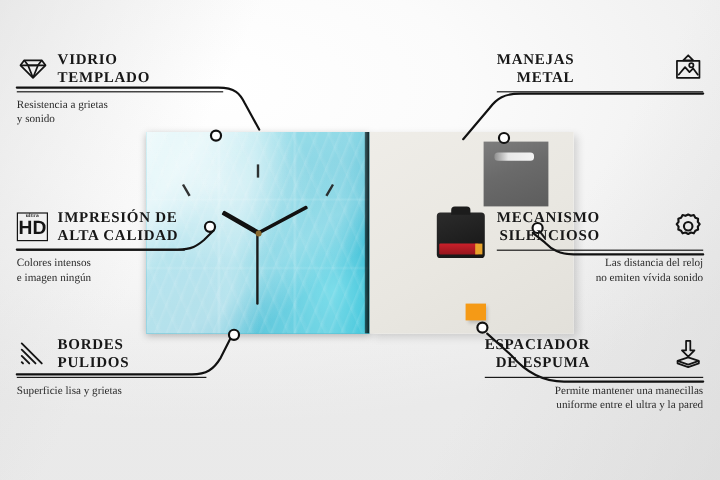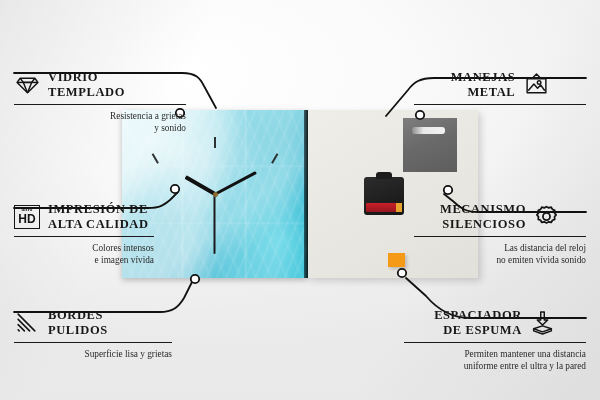--- a/index.html
+++ b/index.html
@@ -194,65 +194,64 @@
     background: #f59a16;
     box-shadow: 2px 2px 3px rgba(0,0,0,0.18);
   }
 
   
   .callout { position: absolute; }
   .callout .c-head {
     display: flex;
     align-items: center;
     gap: 8px;
-    margin-top: 28px;
   }
   .callout.left .c-head { justify-content: flex-start; }
-  .callout.right .c-head { justify-content: center; }
+  .callout.right .c-head { justify-content: space-between; }
   .c-title {
     font-size: 12.5px;
     font-weight: bold;
     letter-spacing: .6px;
     color: #171717;
     line-height: 1.18;
     text-transform: uppercase;
   }
   .callout.left  .c-title { text-align: left; }
   .callout.right .c-title { text-align: right; }
   .c-rule {
     height: 1.6px;
     background: #1a1a1a;
     margin: 4px 0 5px 0;
   }
   .c-desc {
     font-size: 9.3px;
     color: #2a2a2a;
     line-height: 1.3;
   }
-  .callout.left  .c-desc { text-align: right; }
+  .callout.left  .c-desc { text-align: left; }
   .callout.right .c-desc { text-align: right; }
   .c-icon {
     width: 26px;
     height: 26px;
     flex: 0 0 26px;
     color: #141414;
     display: flex;
     align-items: center;
     justify-content: center;
   }
   .c-icon svg { display: block; }
   .hdbox {
     width: 26px; height: 22px;
     border: 1.6px solid #141414;
     display: flex; flex-direction: column;
     align-items: center; justify-content: center;
     line-height: 1;
   }
   .hdbox .u { font-size: 4.6px; font-weight: bold; letter-spacing: .3px; }
-  .hdbox .hd { font-size: 12px; font-weight: bold; font-family: "Liberation Sans", sans-serif; }
+  .hdbox .hd { font-size: 16px; font-weight: bold; font-family: "Liberation Sans", sans-serif; }
 
   #leaders { position: absolute; inset: 0; pointer-events: none; }
 </style>
 </head>
 <body>
 
 <div id="stage">
 
   <div class="product">
 
@@ -339,21 +338,21 @@
         </span>
       </span>
       <div class="c-title">
         <div>IMPRESIÓN DE</div>
         <div>ALTA CALIDAD</div>
       </div>
     </div>
     <div class="c-rule"></div>
     <div class="c-desc">
       <div>Colores intensos</div>
-      <div>e imagen vívida</div>
+      <div>e imagen ningún</div>
     </div>
   </div>
 
   <div class="callout left" style="left:14px; top:280px; width:158px;">
     <div class="c-head">
       <span class="c-icon">
         <svg viewBox="0 0 24 24" width="25" height="25" fill="none" stroke="currentColor" stroke-width="1.5" stroke-linecap="round">
           <path d="M3 4 L19 20"></path>
             <path d="M3 9 L14 20"></path>
             <path d="M3 14 L9 20"></path>
@@ -418,18 +417,18 @@
       <span class="c-icon">
         <svg viewBox="0 0 24 24" width="25" height="25" fill="none" stroke="currentColor" stroke-width="1.4" stroke-linejoin="round">
           <path d="M10.3 2 H13.7 V9.5 H17 L12 14.5 L7 9.5 H10.3 Z"></path>
           <path d="M12 15.2 L20.5 18 L12 21 L3.5 18 Z"></path>
           <path d="M3.5 18 v2 L12 23 l8.5-3 v-2"></path>
         </svg>
       </span>
     </div>
     <div class="c-rule"></div>
     <div class="c-desc">
-      <div>Permiten mantener una distancia</div>
+      <div>Permite mantener una manecillas</div>
       <div>uniforme entre el ultra y la pared</div>
     </div>
   </div>
 
 </div>
 
 </body></html>

